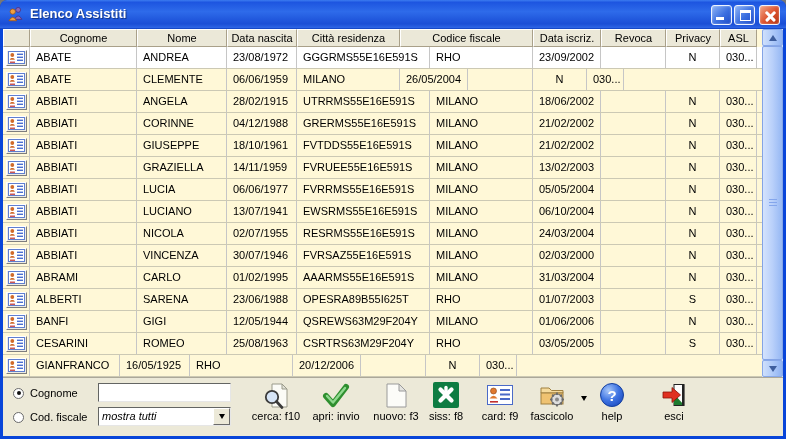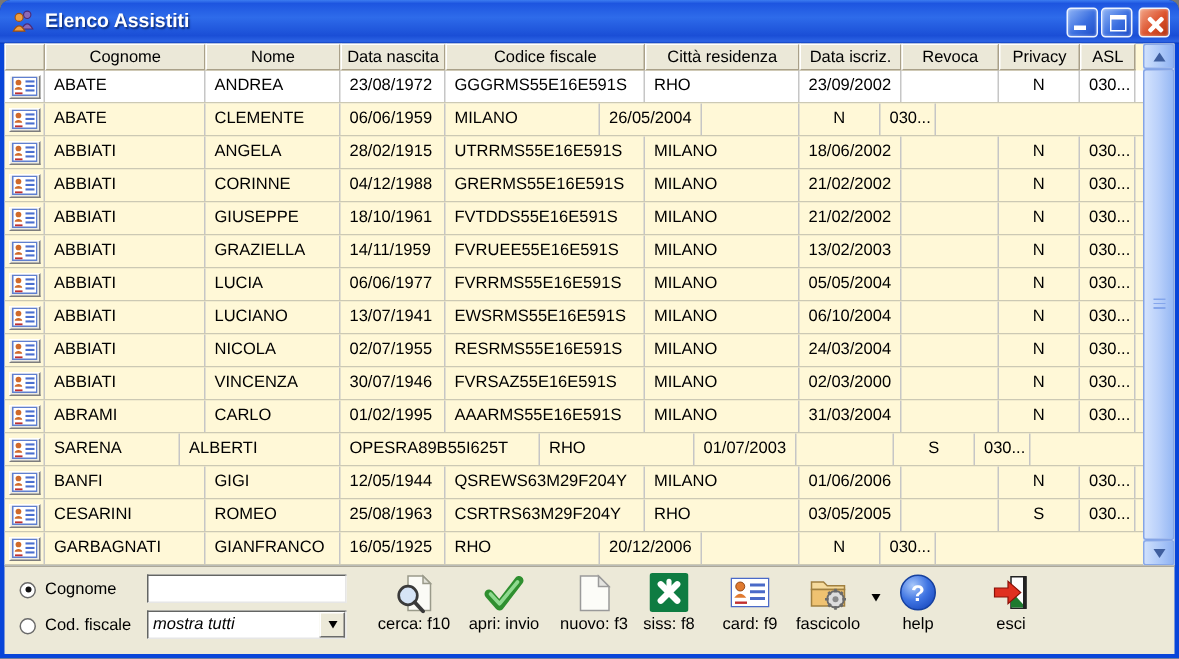--- a/index.html
+++ b/index.html
@@ -148,22 +148,22 @@
         </div>
     </div>
   </div>
 
   <div class="table-wrap">
     <div class="thead">
         <div class="hcell col0"></div>
         <div class="hcell col1">Cognome</div>
         <div class="hcell col2">Nome</div>
         <div class="hcell col3">Data nascita</div>
+        <div class="hcell col5">Città residenza</div>
         <div class="hcell col4">Codice fiscale</div>
-        <div class="hcell col5">Città residenza</div>
         <div class="hcell col6">Data iscriz.</div>
         <div class="hcell col7">Revoca</div>
         <div class="hcell col8">Privacy</div>
         <div class="hcell col9">ASL</div>
       </div>
     <div>
         <div class="trow hl">
           <div class="cell col0">
             <span class="minibtn">
               <svg width="17" height="13" viewBox="0 0 17 13">
@@ -433,22 +433,23 @@
                 <rect x="0.5" y="0.5" width="16" height="12" fill="#fff" stroke="#5f7fd0"></rect>
                 <circle cx="4.3" cy="4" r="1.9" fill="#d06a2a"></circle>
                 <path d="M1.8 8.8c0-2.4 5-2.4 5 0z" fill="#d06a2a"></path>
                 <rect x="9" y="2.6" width="6" height="1.4" fill="#4a6fd0"></rect>
                 <rect x="9" y="5.6" width="6" height="1.4" fill="#4a6fd0"></rect>
                 <rect x="9" y="8.6" width="6" height="1.4" fill="#4a6fd0"></rect>
                 <rect x="2" y="10.6" width="5" height="1.2" fill="#c03030"></rect>
               </svg>
             </span>
           </div>
+          <div class="cell col1">ALBERTI</div>
           <div class="cell col2">SARENA</div>
-          <div class="cell col1">ALBERTI</div>
+          <div class="cell col3">23/06/1988</div>
           <div class="cell col4">OPESRA89B55I625T</div>
           <div class="cell col5">RHO</div>
           <div class="cell col6">01/07/2003</div>
           <div class="cell col7"></div>
           <div class="cell col8">S</div>
           <div class="cell col9">030...</div>
         </div>
         <div class="trow">
           <div class="cell col0">
             <span class="minibtn">
@@ -504,21 +505,20 @@
                 <rect x="0.5" y="0.5" width="16" height="12" fill="#fff" stroke="#5f7fd0"></rect>
                 <circle cx="4.3" cy="4" r="1.9" fill="#d06a2a"></circle>
                 <path d="M1.8 8.8c0-2.4 5-2.4 5 0z" fill="#d06a2a"></path>
                 <rect x="9" y="2.6" width="6" height="1.4" fill="#4a6fd0"></rect>
                 <rect x="9" y="5.6" width="6" height="1.4" fill="#4a6fd0"></rect>
                 <rect x="9" y="8.6" width="6" height="1.4" fill="#4a6fd0"></rect>
                 <rect x="2" y="10.6" width="5" height="1.2" fill="#c03030"></rect>
               </svg>
             </span>
           </div>
-          <div class="cell col1">GARBAGNATI</div>
           <div class="cell col2">GIANFRANCO</div>
           <div class="cell col3">16/05/1925</div>
           <div class="cell col5">RHO</div>
           <div class="cell col6">20/12/2006</div>
           <div class="cell col7"></div>
           <div class="cell col8">N</div>
           <div class="cell col9">030...</div>
         </div>
       </div>
 

